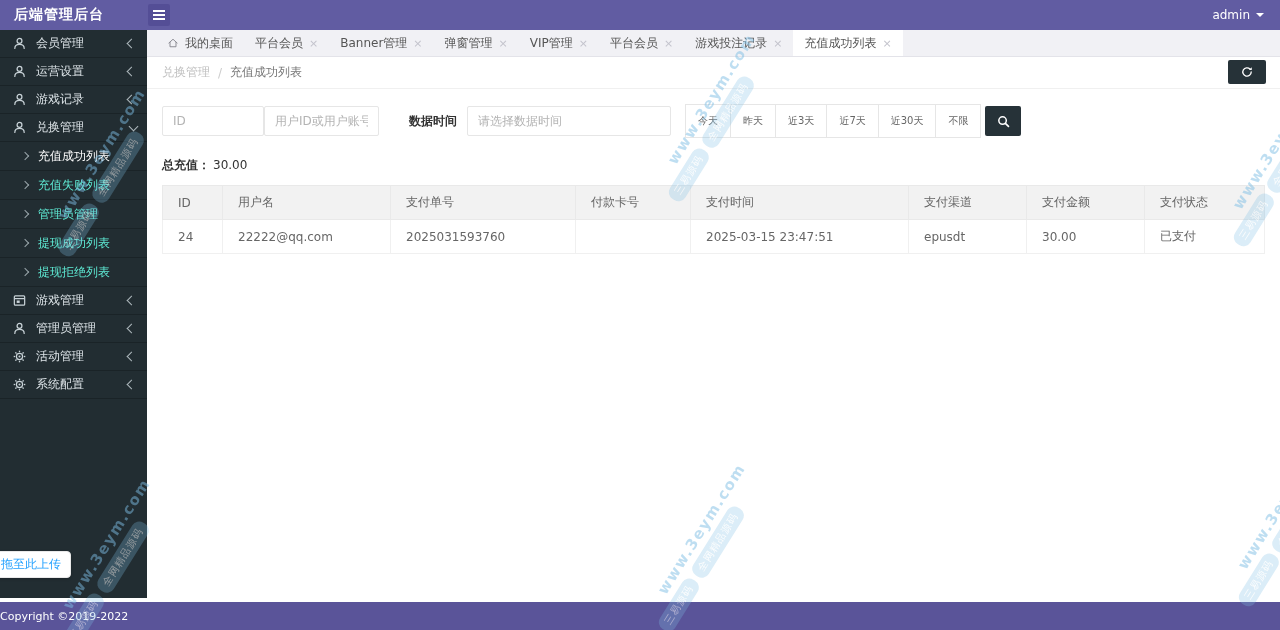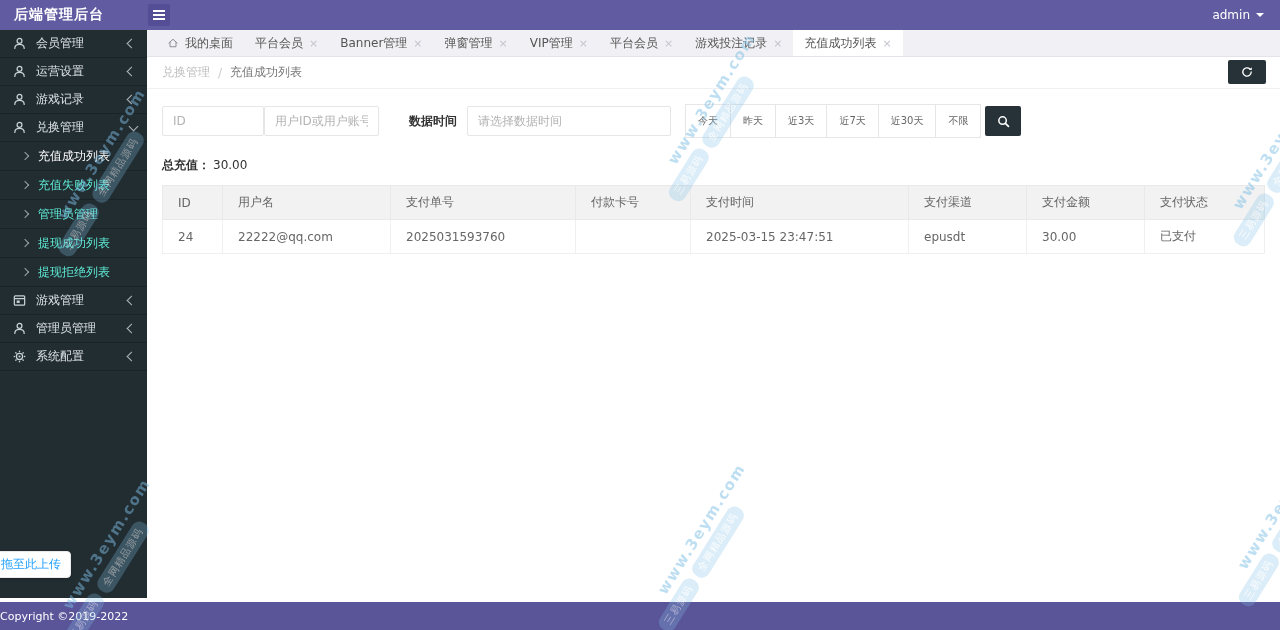--- a/index.html
+++ b/index.html
@@ -157,20 +157,40 @@
     <span class="chev left"></span>
   </div>
   <div class="side-item">
     <span class="icn">
         <svg viewBox="0 0 16 16" width="15" height="15">
           <circle cx="8" cy="5.2" r="2.6" fill="none" stroke="#c9d3d8" stroke-width="1.3"></circle>
           <path d="M3 13.2c0-2.7 2.2-4.3 5-4.3s5 1.6 5 4.3" fill="none" stroke="#c9d3d8" stroke-width="1.3" stroke-linecap="round"></path>
         </svg>
       </span>
     <span class="lbl">管理员管理</span>
+    <span class="chev left"></span>
+  </div>
+  <div class="side-item">
+    <span class="icn">
+        <svg viewBox="0 0 16 16" width="15" height="15">
+          <circle cx="8" cy="8" r="3.3" fill="none" stroke="#c9d3d8" stroke-width="1.3"></circle>
+          <circle cx="8" cy="8" r="1.1" fill="#c9d3d8"></circle>
+          <g stroke="#c9d3d8" stroke-width="1.4">
+            <line x1="8" y1="1.8" x2="8" y2="3.4"></line>
+            <line x1="8" y1="12.6" x2="8" y2="14.2"></line>
+            <line x1="1.8" y1="8" x2="3.4" y2="8"></line>
+            <line x1="12.6" y1="8" x2="14.2" y2="8"></line>
+            <line x1="3.6" y1="3.6" x2="4.8" y2="4.8"></line>
+            <line x1="11.2" y1="11.2" x2="12.4" y2="12.4"></line>
+            <line x1="3.6" y1="12.4" x2="4.8" y2="11.2"></line>
+            <line x1="11.2" y1="4.8" x2="12.4" y2="3.6"></line>
+          </g>
+        </svg>
+      </span>
+    <span class="lbl">活动管理</span>
     <span class="chev left"></span>
   </div>
   <div class="side-item">
     <span class="icn">
         <svg viewBox="0 0 16 16" width="15" height="15">
           <circle cx="8" cy="8" r="3.3" fill="none" stroke="#c9d3d8" stroke-width="1.3"></circle>
           <circle cx="8" cy="8" r="1.1" fill="#c9d3d8"></circle>
           <g stroke="#c9d3d8" stroke-width="1.4">
             <line x1="8" y1="1.8" x2="8" y2="3.4"></line>
             <line x1="8" y1="12.6" x2="8" y2="14.2"></line>

